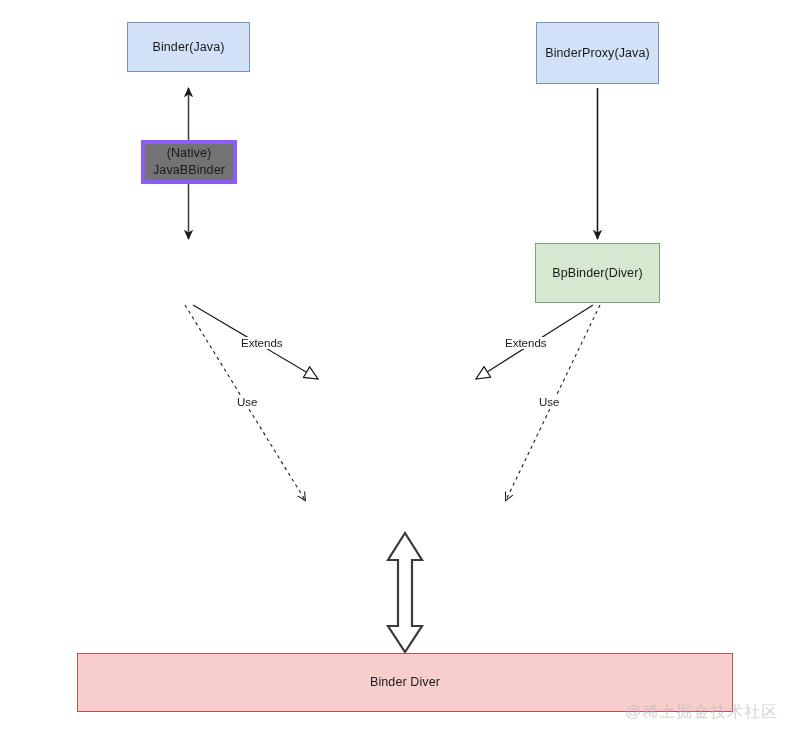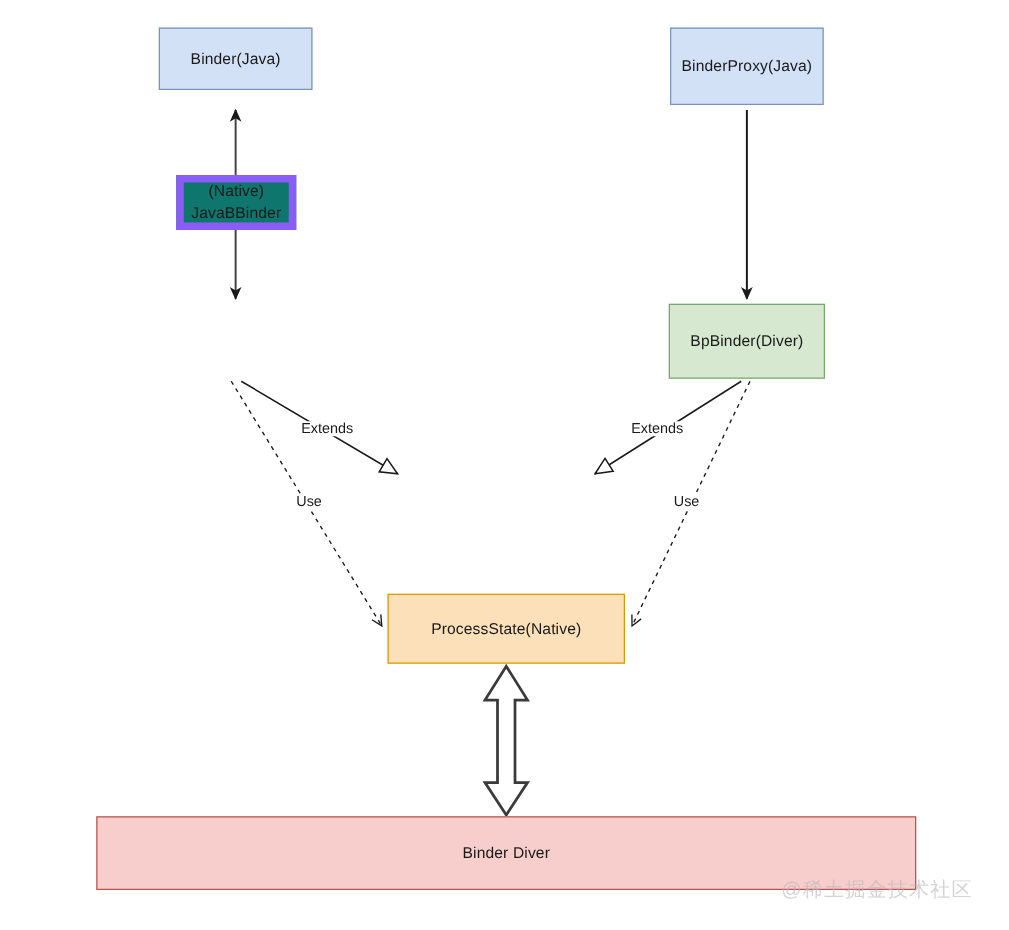--- a/index.html
+++ b/index.html
@@ -39,22 +39,22 @@
   }
   .node-java {
     background: #d3e1f7;
     border: 1px solid #7894b8;
   }
   .node-native-green {
     background: #d6e8d0;
     border: 1px solid #7aa86a;
   }
   .node-native-yellow {
-    background: #0f766e;
-    border: 6px solid #8b5cf6;
+    background: #737373;
+    border: 4px solid #8b5cf6;
     text-align: right;
   }
   .node-process {
     background: #fce0b9;
     border: 1px solid #d79b00;
   }
   .node-driver {
     background: #f8cecc;
     border: 1px solid #b85450;
   }
@@ -132,23 +132,20 @@
     <span>(Native)</span>
     <span>JavaBBinder</span>
   </div>
 
 
   <div class="node node-native-green" style="left:535px; top:243px; width:125px; height:60px;">
     <span>BpBinder(Diver)</span>
   </div>
 
 
-  <div class="node node-process" style="left:310px; top:475px; width:190px; height:56px;">
-    <span>ProcessState(Native)</span>
-  </div>
 
   <div class="node node-driver" style="left:77px; top:653px; width:656px; height:59px;">
     <span>Binder Diver</span>
   </div>
 
   <div class="edge-label" style="left:239px; top:337px;">Extends</div>
 
   <div class="edge-label" style="left:503px; top:337px;">Extends</div>
 
   <div class="edge-label" style="left:235px; top:396px;">Use</div>

